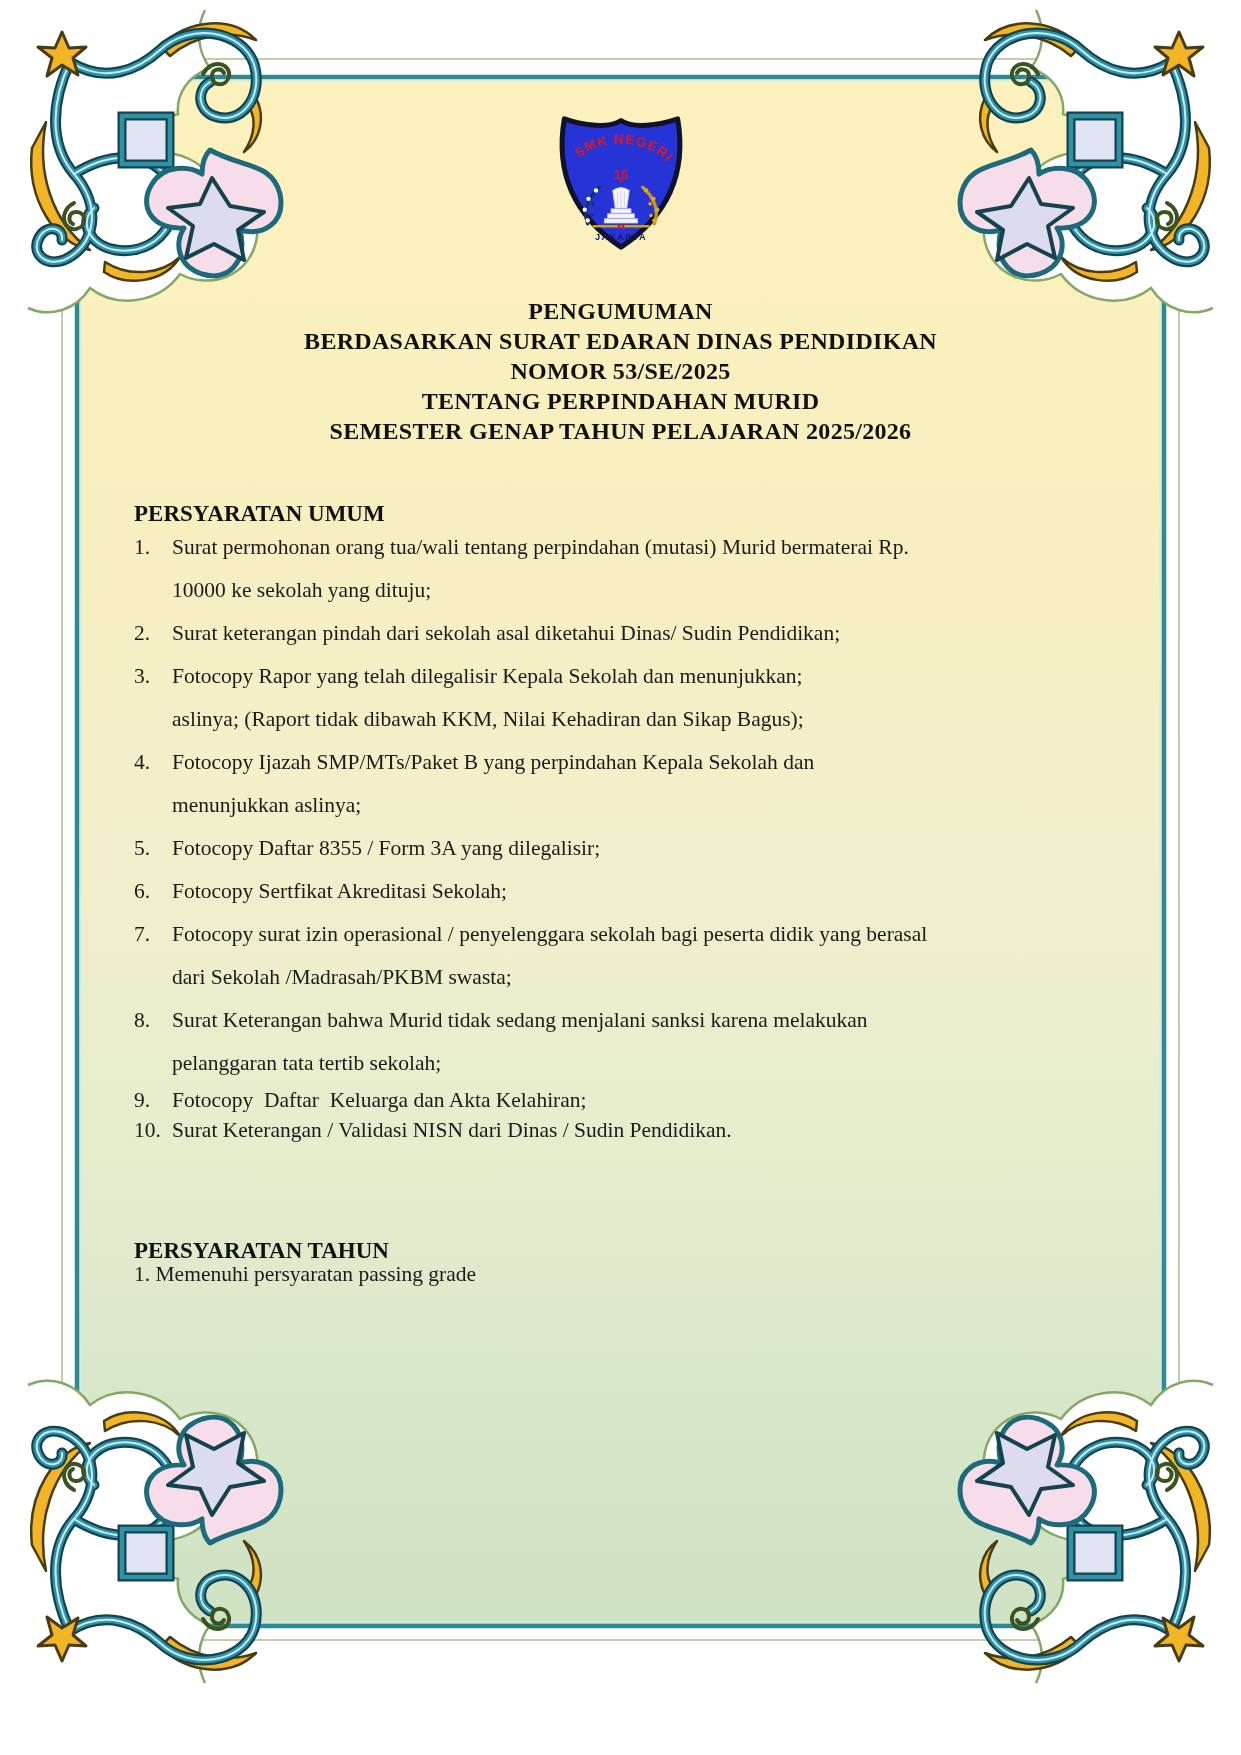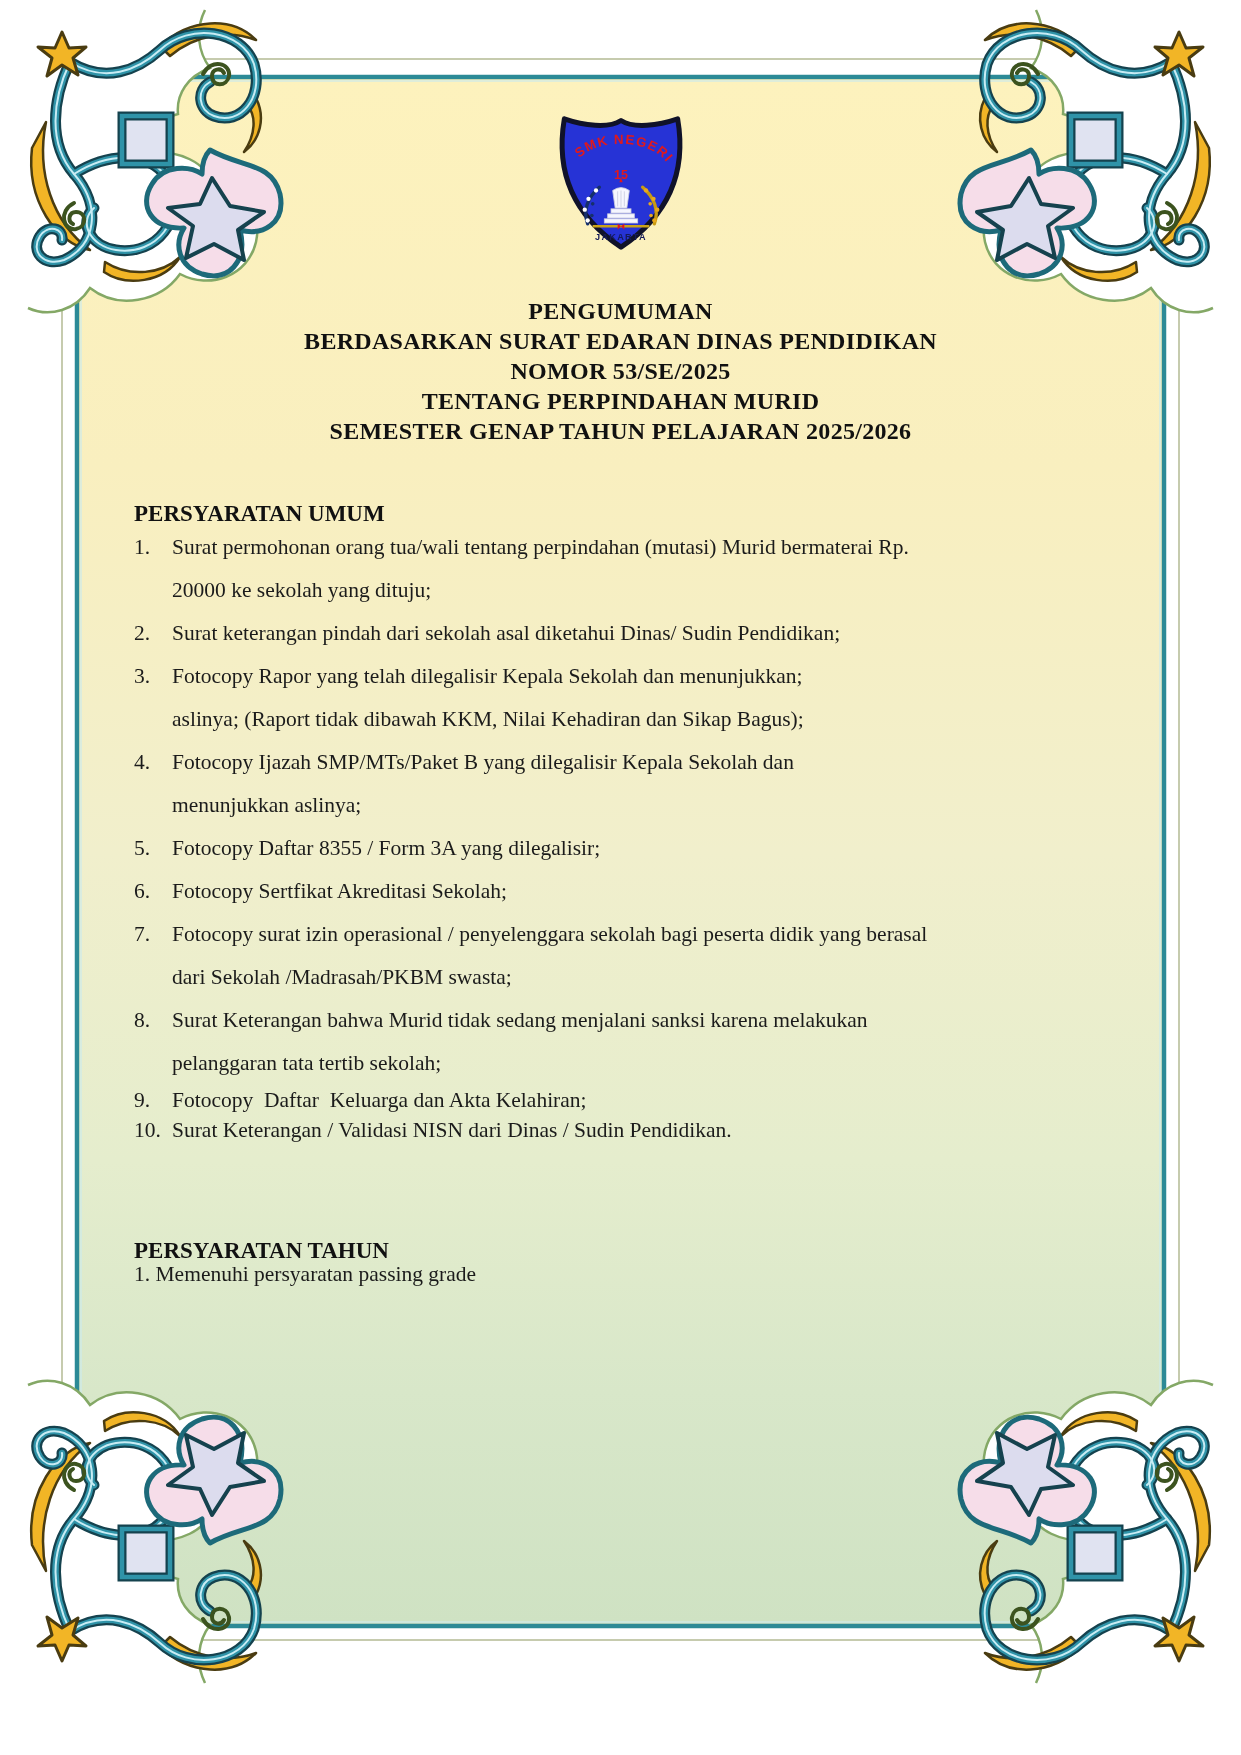--- a/index.html
+++ b/index.html
@@ -163,34 +163,34 @@
     <div>TENTANG PERPINDAHAN MURID</div>
     <div>SEMESTER GENAP TAHUN PELAJARAN 2025/2026</div>
   </div>
 
   <div class="h-section h-general">PERSYARATAN UMUM</div>
 
   <div class="list">
     <div class="li">
       <span class="num">1.</span>
       <span class="txt">Surat permohonan orang tua/wali tentang perpindahan (mutasi) Murid bermaterai Rp.
-20000 ke sekolah yang dituju;</span>
+10000 ke sekolah yang dituju;</span>
     </div>
     <div class="li">
       <span class="num">2.</span>
       <span class="txt">Surat keterangan pindah dari sekolah asal diketahui Dinas/ Sudin Pendidikan;</span>
     </div>
     <div class="li">
       <span class="num">3.</span>
       <span class="txt">Fotocopy Rapor yang telah dilegalisir Kepala Sekolah dan menunjukkan;
 aslinya; (Raport tidak dibawah KKM, Nilai Kehadiran dan Sikap Bagus);</span>
     </div>
     <div class="li">
       <span class="num">4.</span>
-      <span class="txt">Fotocopy Ijazah SMP/MTs/Paket B yang dilegalisir Kepala Sekolah dan
+      <span class="txt">Fotocopy Ijazah SMP/MTs/Paket B yang perpindahan Kepala Sekolah dan
 menunjukkan aslinya;</span>
     </div>
     <div class="li">
       <span class="num">5.</span>
       <span class="txt">Fotocopy Daftar 8355 / Form 3A yang dilegalisir;</span>
     </div>
     <div class="li">
       <span class="num">6.</span>
       <span class="txt">Fotocopy Sertfikat Akreditasi Sekolah;</span>
     </div>

